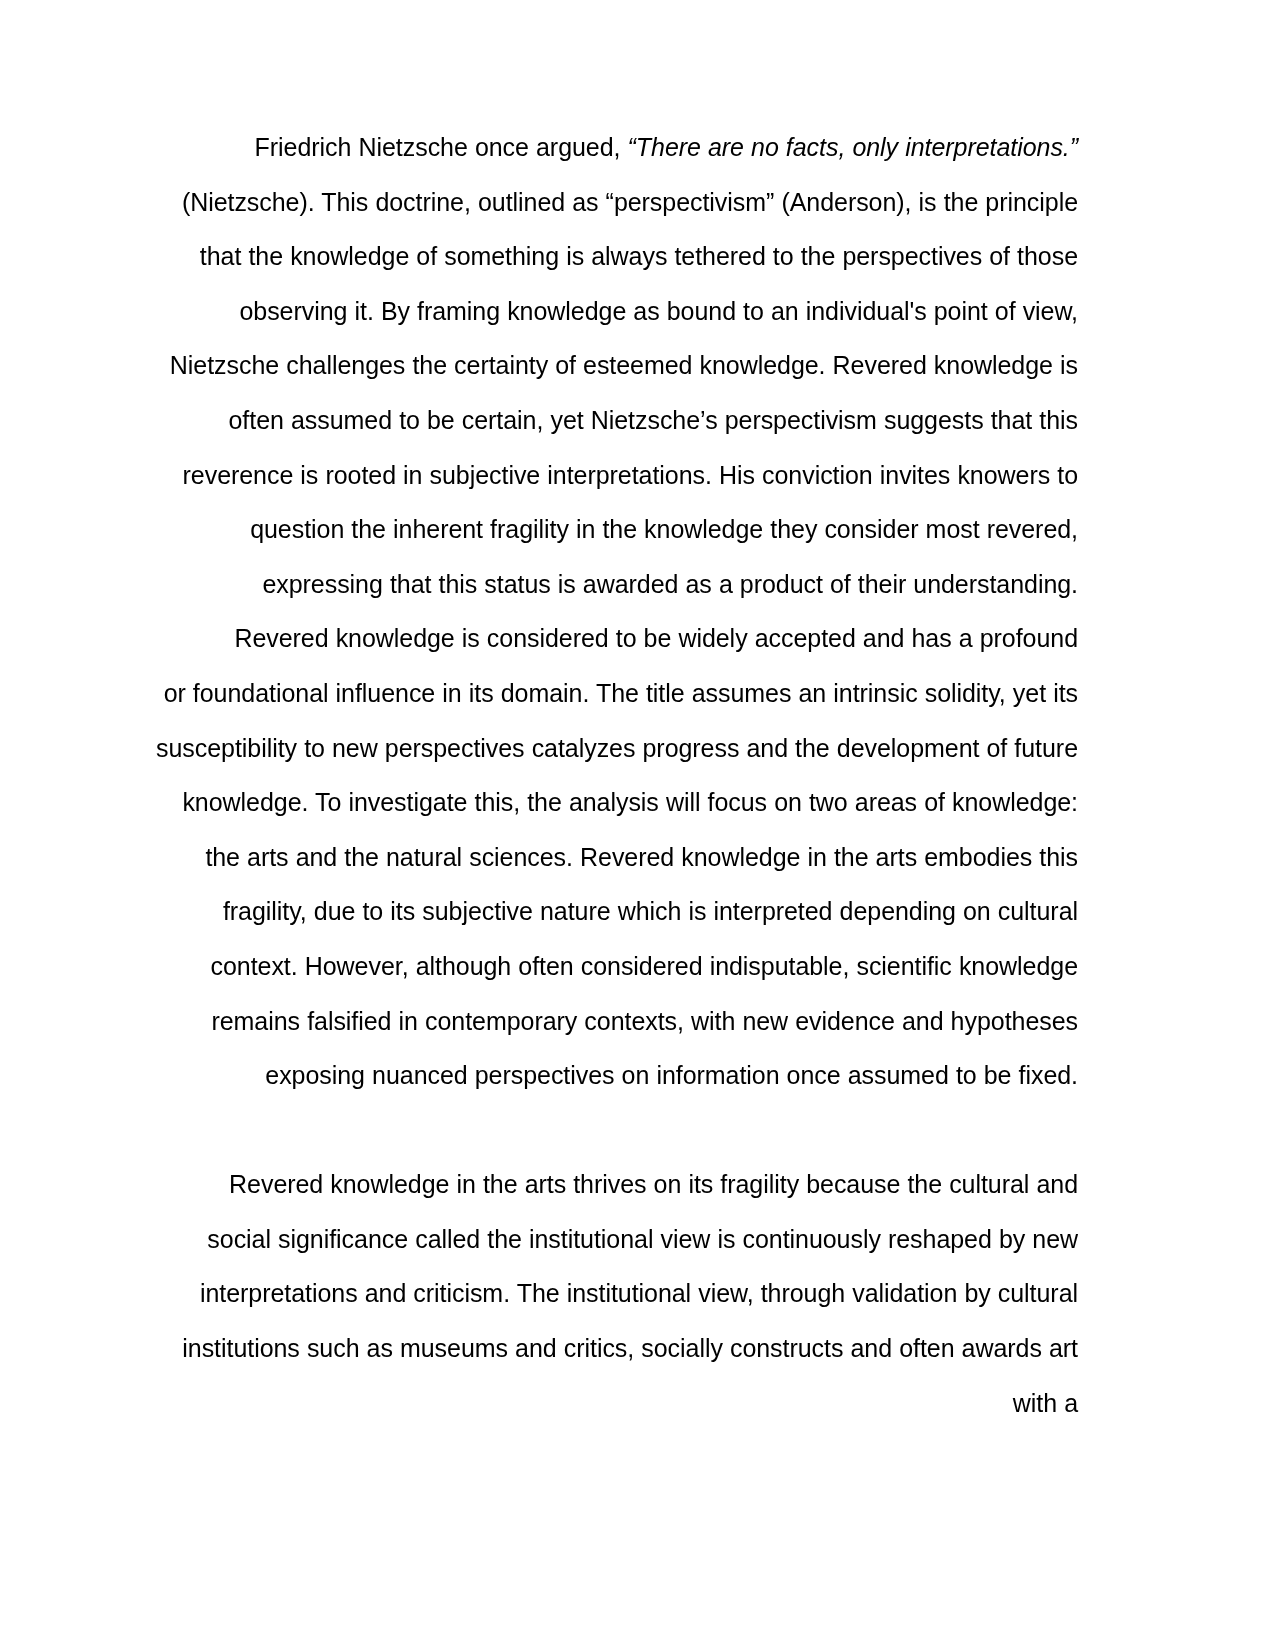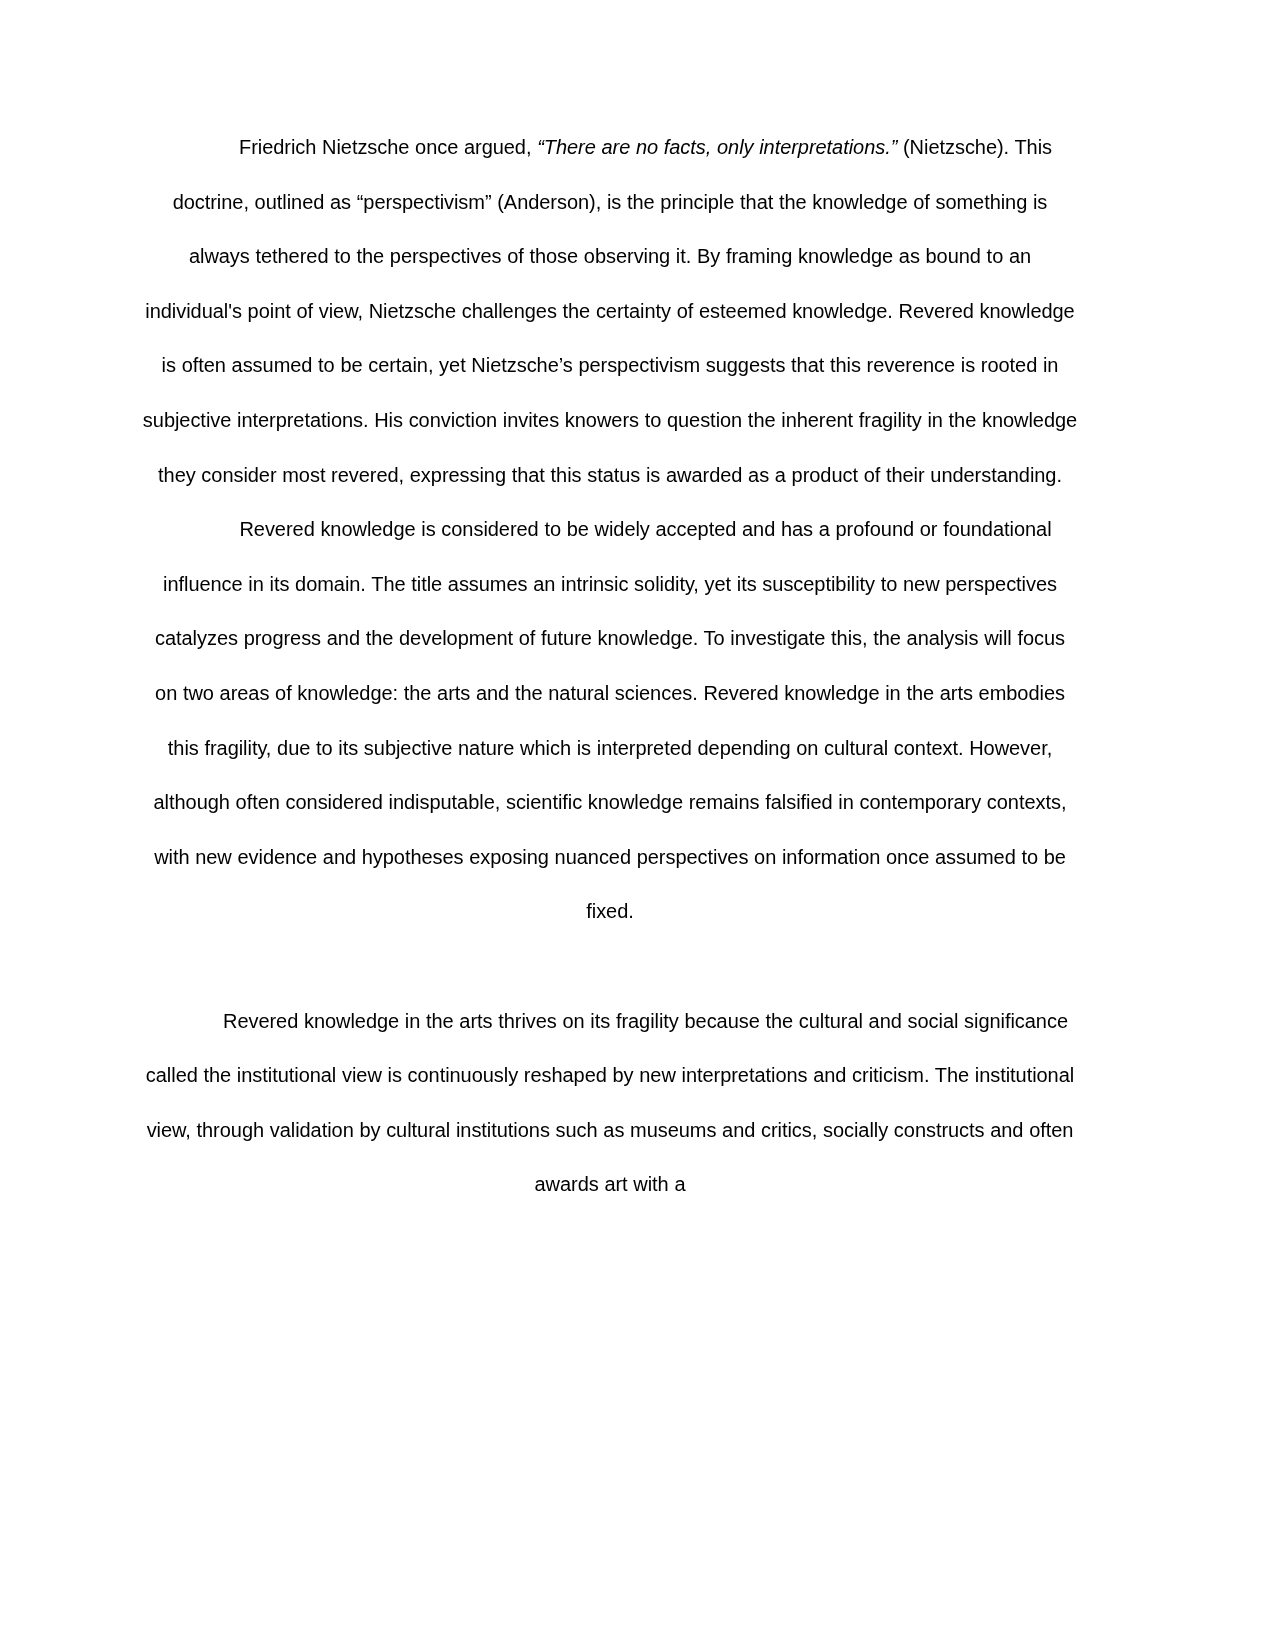--- a/index.html
+++ b/index.html
@@ -20,23 +20,23 @@
     box-sizing: border-box;
   }
   .doc-body {
     position: absolute;
     left: 142px;
     top: 120px;
     width: 936px;
   }
   .para {
     margin: 0;
-    font-size: 20px;
+    font-size: 25px;
     line-height: 54.6px;
-    text-align: center;
+    text-align: right;
     text-indent: 71px;
     letter-spacing: -0.05px;
     word-spacing: 0.2px;
     color: #000000;
     -webkit-font-smoothing: antialiased;
   }
   .para em {
     font-style: italic;
   }
   .spacer-line {

